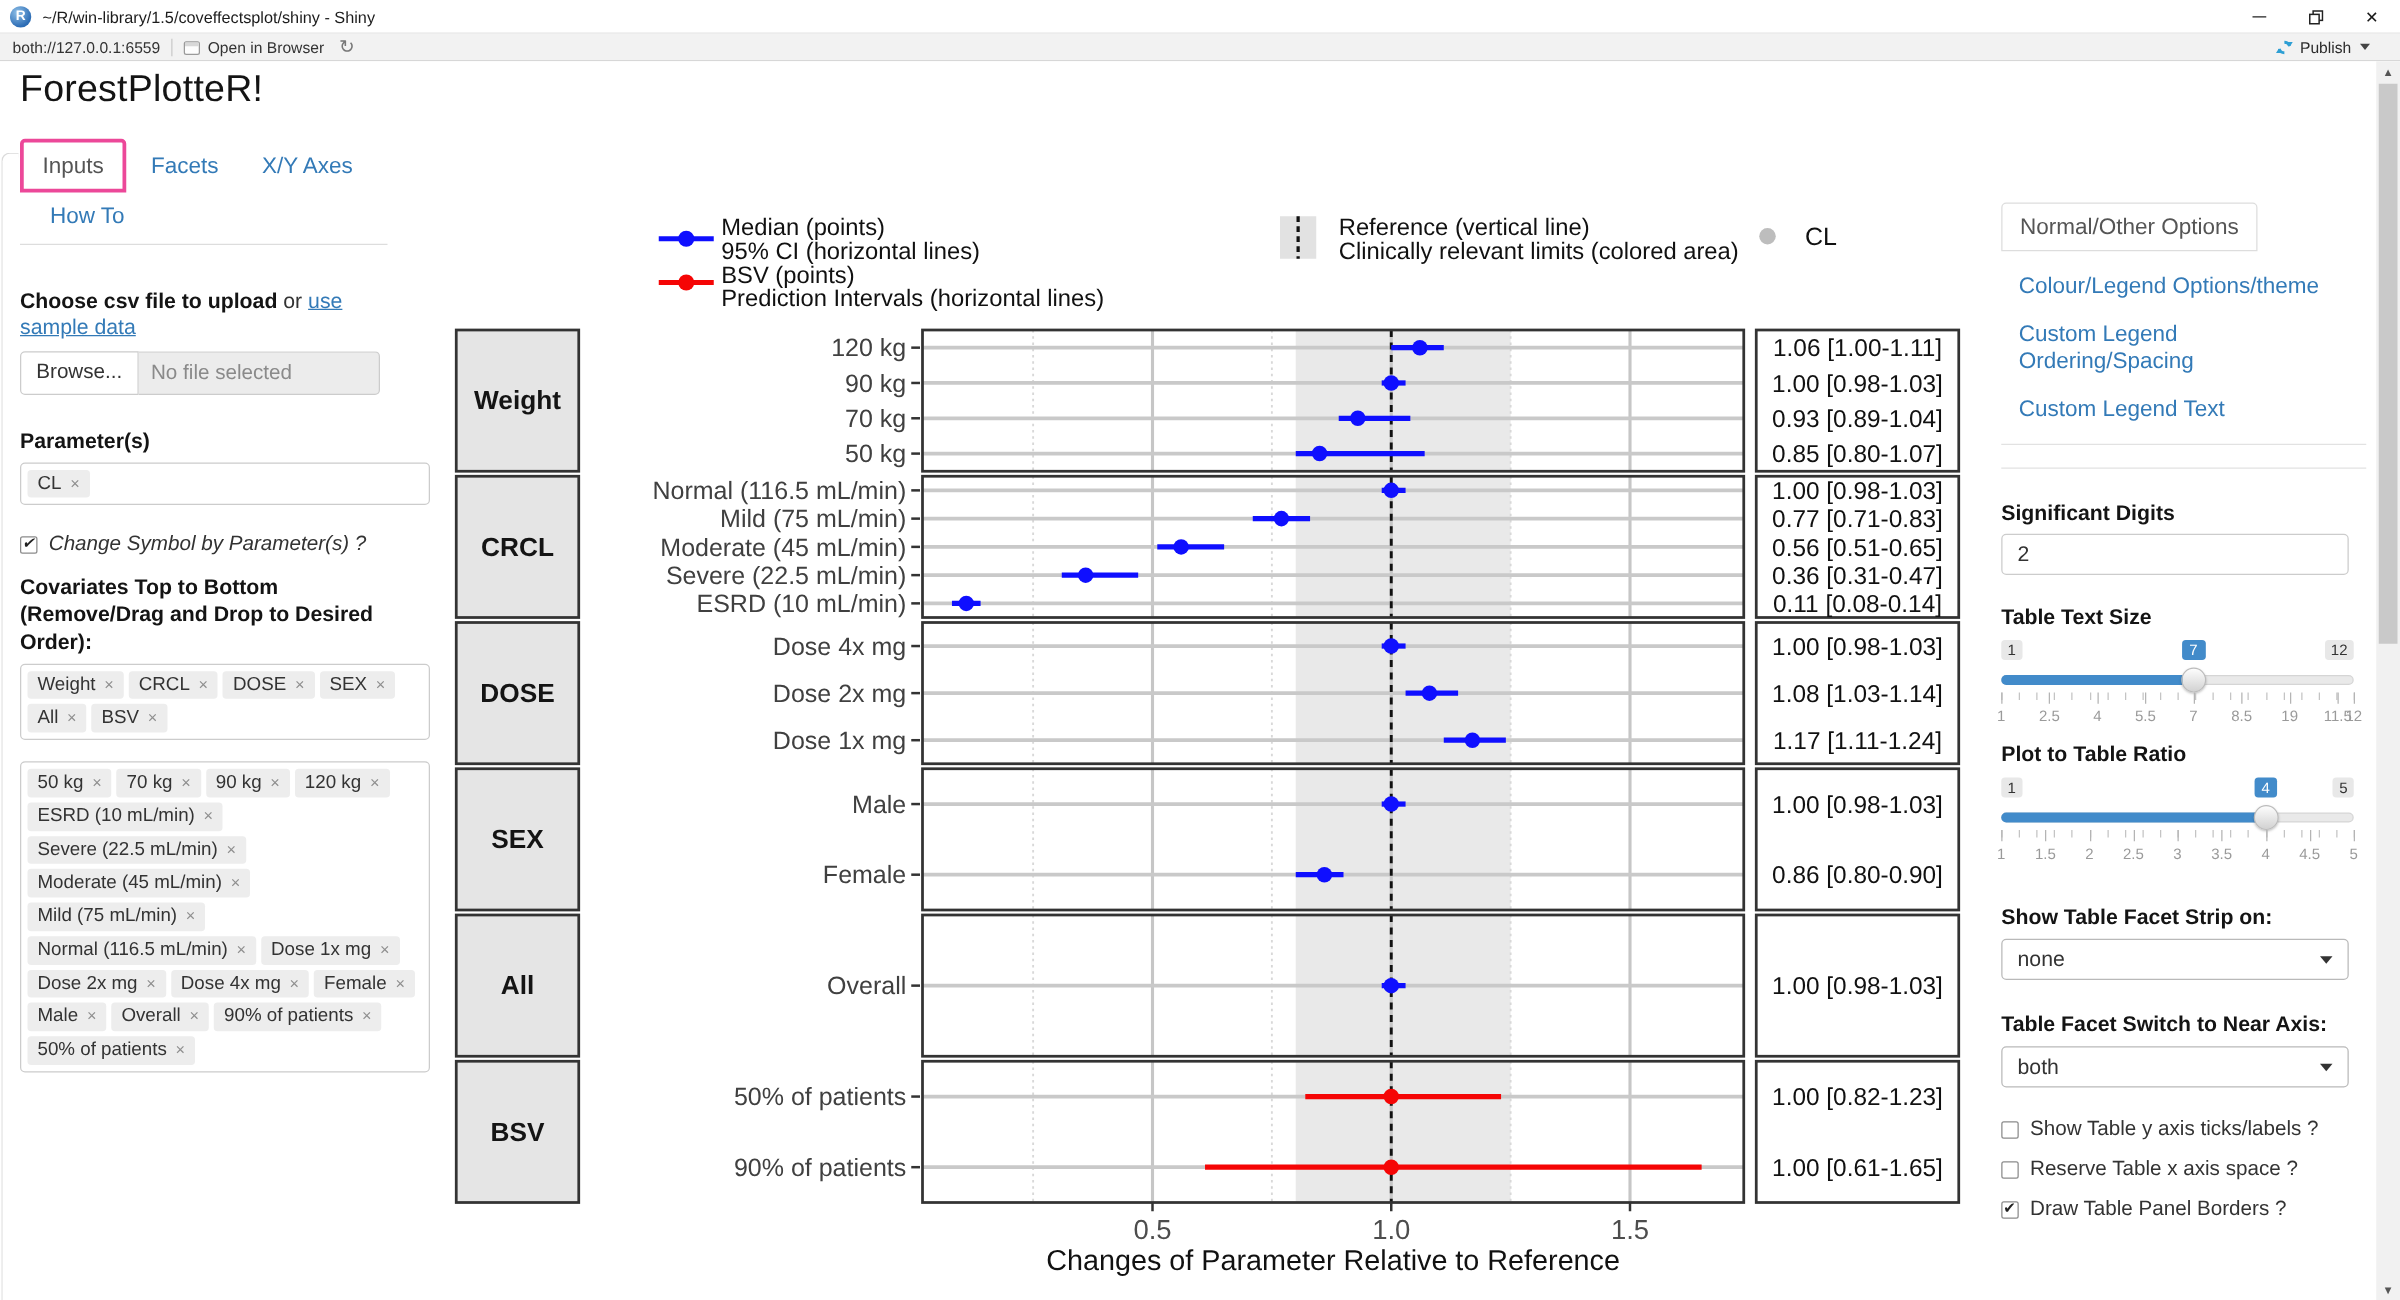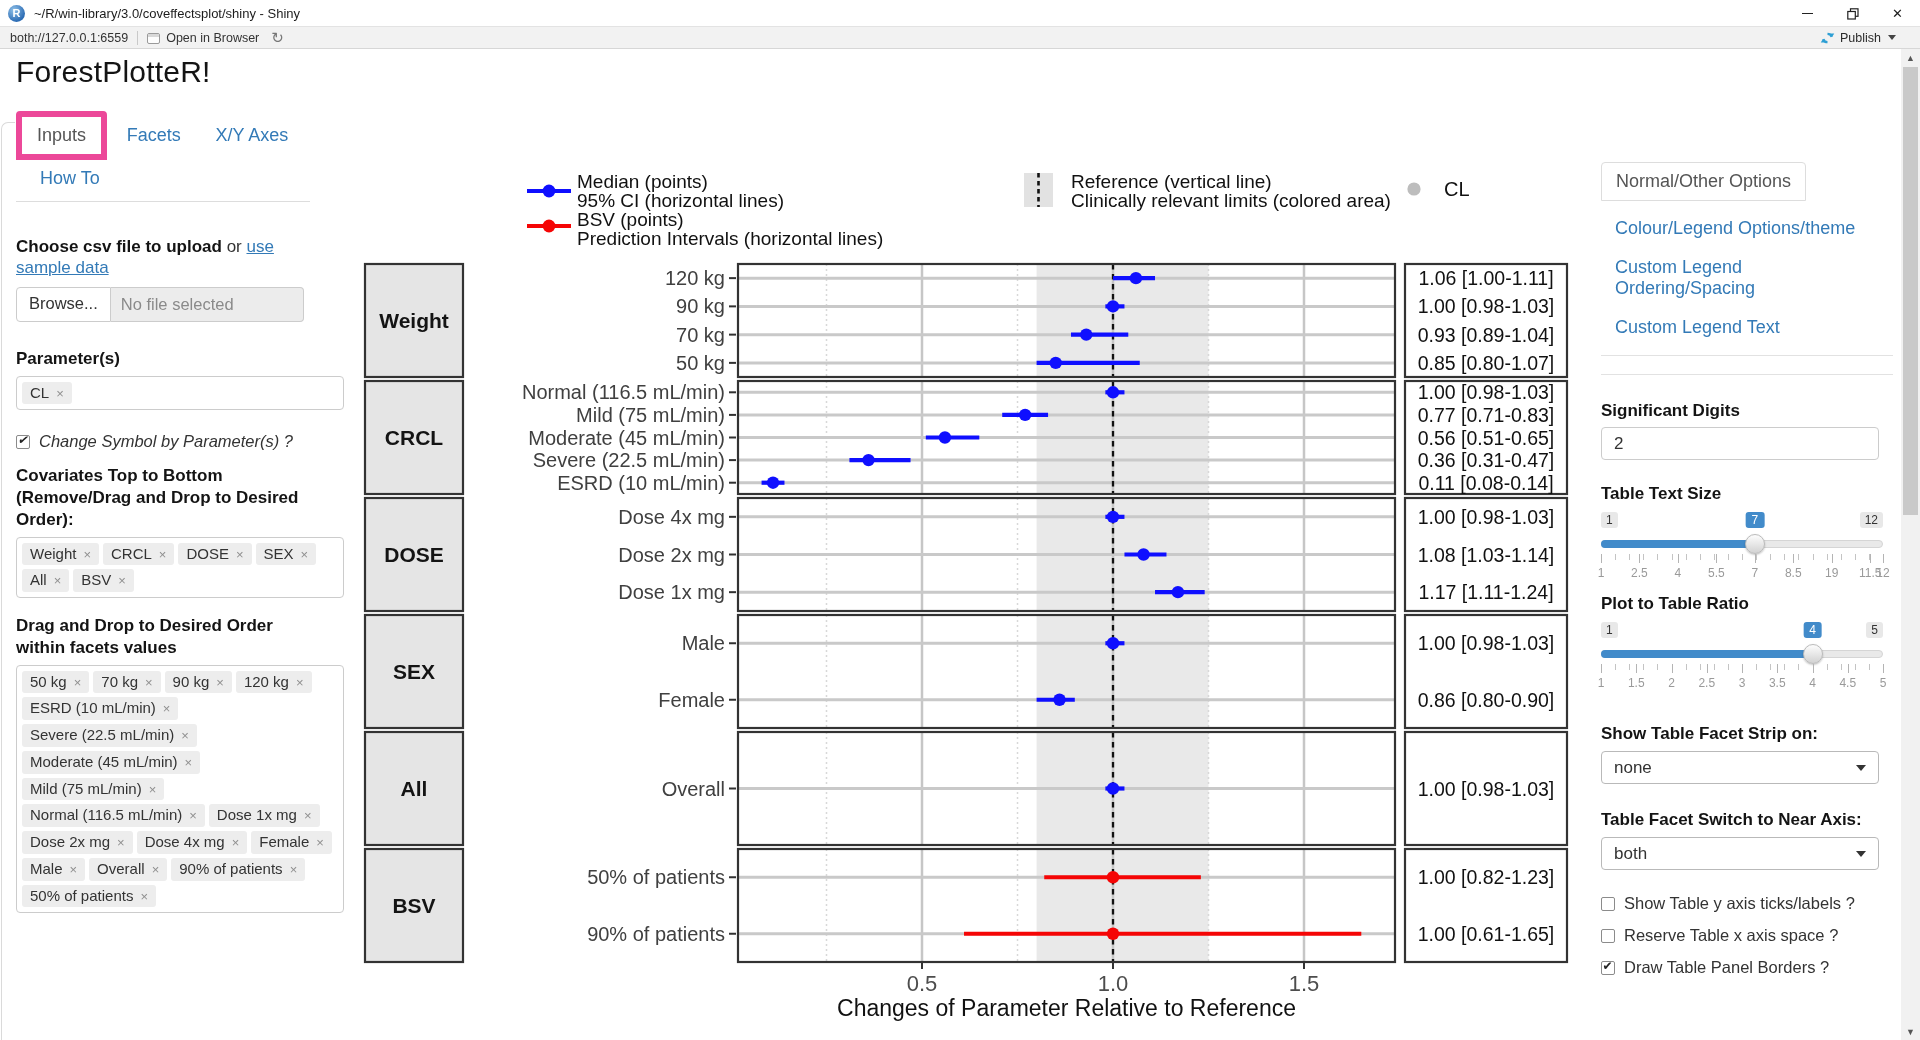--- a/index.html
+++ b/index.html
@@ -34,21 +34,21 @@
   .app { position:relative; width:1920px; height:991px; background:#fff; }
   .well-edge { position:absolute; left:1px; top:73px; width:14px; height:930px;
                border-left:1.5px solid #dadada; border-top:1.5px solid #dadada;
                border-top-left-radius:7px; }
 
   
   .left-panel { position:absolute; left:16px; top:6px; width:294px; font-size:17px; color:#333; }
   .app-title { font-size:30px; font-weight:500; color:#141414; letter-spacing:.2px; }
   .nav-tabs { margin-top:22px; border-bottom:1px solid #ddd; }
   .tab { display:inline-block; padding:8px 15px; font-size:18px; color:#337ab7; cursor:pointer; }
-  .tab.active { border:6px solid #ec4899; border-radius:4px 4px 0 0; color:#555; background:#fff; }
+  .tab.active { border:3px solid #ec4899; border-radius:4px 4px 0 0; color:#555; background:#fff; }
   .tab-row2 { padding:2px 0 6px 9px; }
   .sec { margin-top:34px; }
   .blabel { font-weight:bold; font-size:17px; color:#141414; line-height:1.28; }
   a.link { color:#337ab7; text-decoration:underline; cursor:pointer; }
   .upload-row { display:flex; margin-top:9px; width:288px; }
   .browse-btn { border:1px solid #ccc; border-radius:4px 0 0 4px; background:#fff; padding:6px 12px;
                 font-size:16.5px; color:#333; white-space:nowrap; cursor:pointer; }
   .file-box { flex:1; border:1px solid #ccc; border-left:none; border-radius:0 4px 4px 0;
               background:#ececec; color:#8a8a8a; padding:7px 10px; font-size:16.5px; overflow:hidden; }
   .selbox { margin-top:6px; border:1px solid #ccc; border-radius:4px; background:#fff;
@@ -99,21 +99,21 @@
               display:flex; align-items:center; justify-content:center; }
   .vs-thumb { position:absolute; left:2px; width:15px; top:18px; height:448px; background:#c9c9c9; }
 
   svg#plot { position:absolute; left:0; top:0; pointer-events:none; }
 </style>
 </head>
 <body>
 
 <div class="titlebar">
   <span class="rlogo">R</span>
-  <span class="wtitle">~/R/win-library/3.0/coveffectsplot/shiny - Shiny</span>
+  <span class="wtitle">~/R/win-library/1.5/coveffectsplot/shiny - Shiny</span>
   <div class="wctrls">
     <div class="wbtn">
         <span class="minim"></span>
       </div>
     <div class="wbtn">
       <svg width="12" height="12" viewBox="0 0 12 12">
         <rect x="3.5" y="0.8" width="7.5" height="7.5" fill="none" stroke="#222" stroke-width="1.2"></rect>
         <rect x="0.8" y="3.5" width="7.5" height="7.5" fill="#fff" stroke="#222" stroke-width="1.2"></rect>
       </svg>
     </div>
@@ -185,21 +185,20 @@
           <span class="chip">Weight<span class="x">×</span></span>
           <span class="chip">CRCL<span class="x">×</span></span>
           <span class="chip">DOSE<span class="x">×</span></span>
           <span class="chip">SEX<span class="x">×</span></span>
           <span class="chip">All<span class="x">×</span></span>
           <span class="chip">BSV<span class="x">×</span></span>
         </div>
     </div>
 
     <div class="sec" style="margin-top:17px;">
-      <div class="blabel">Drag and Drop to Desired Order within facets values</div>
       <div class="selbox" id="facet-chips">
           <span class="chip">50 kg<span class="x">×</span></span>
           <span class="chip">70 kg<span class="x">×</span></span>
           <span class="chip">90 kg<span class="x">×</span></span>
           <span class="chip">120 kg<span class="x">×</span></span>
           <span class="chip">ESRD (10 mL/min)<span class="x">×</span></span>
           <span class="chip">Severe (22.5 mL/min)<span class="x">×</span></span>
           <span class="chip">Moderate (45 mL/min)<span class="x">×</span></span>
           <span class="chip">Mild (75 mL/min)<span class="x">×</span></span>
           <span class="chip">Normal (116.5 mL/min)<span class="x">×</span></span>

